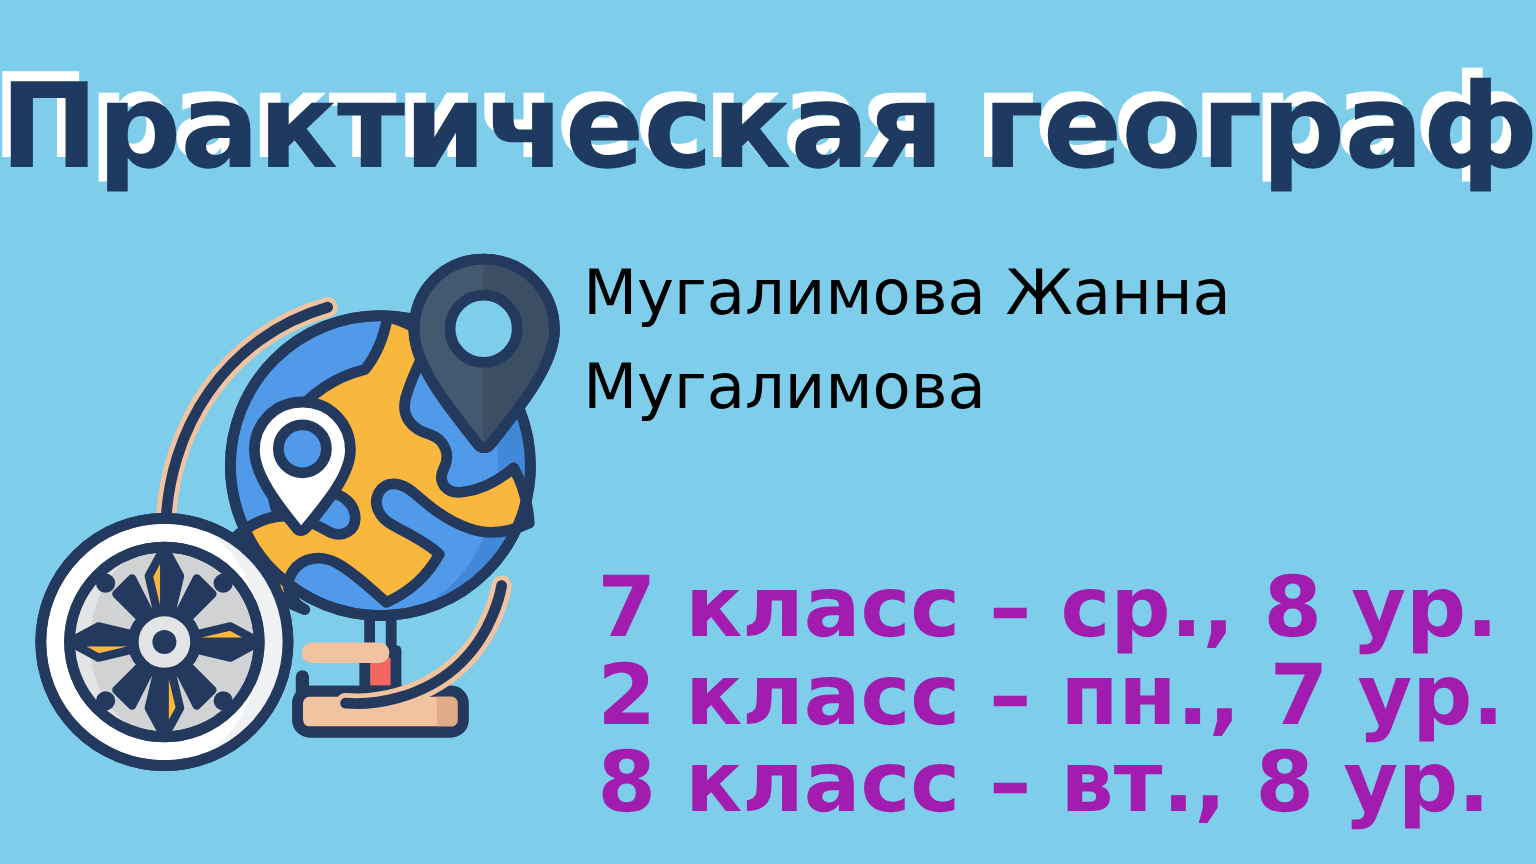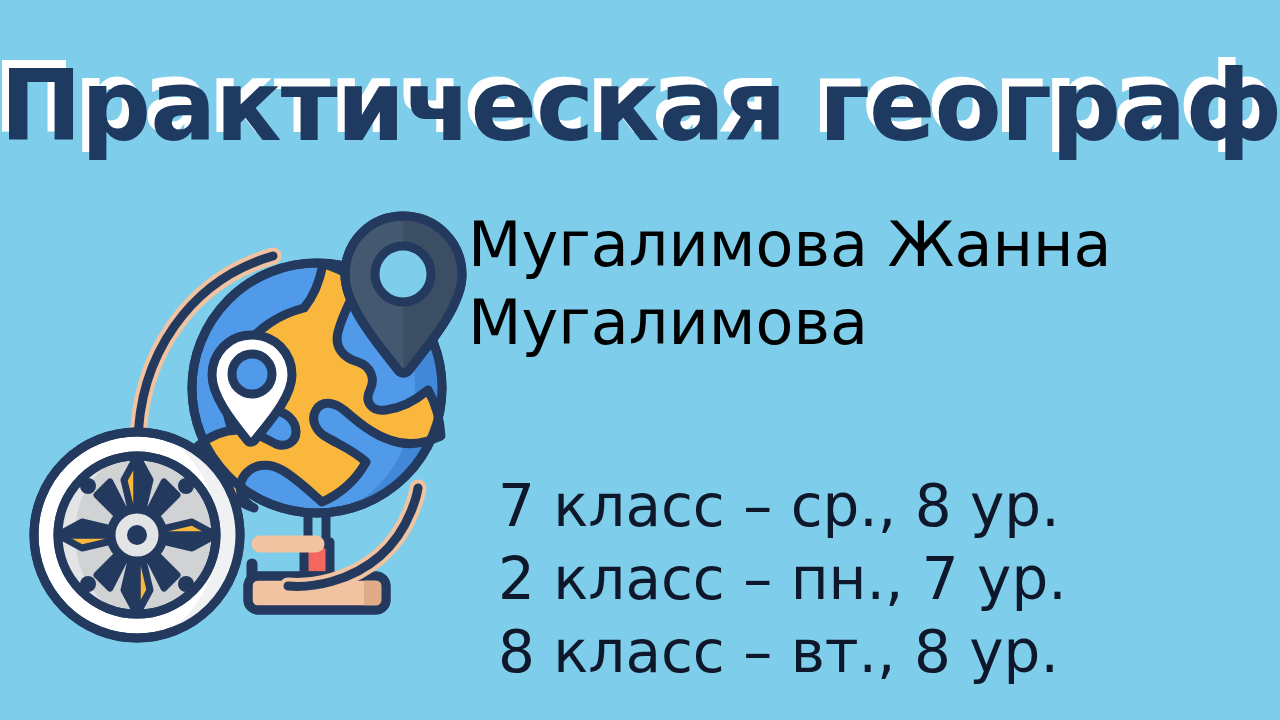--- a/index.html
+++ b/index.html
@@ -42,39 +42,39 @@
     color: #ffffff;
     transform: translate(-7px, -8px);
   }
   .title-main {
     color: #1f3a60;
   }
 
   
   #name-block {
     position: absolute;
-    left: 468px;
+    left: 486px;
     top: 206px;
     width: 720px;
     color: #000000;
     font-family: "DejaVu Sans", sans-serif;
-    font-size: 62px;
+    font-size: 52px;
     line-height: 78px;
     font-weight: 400;
   }
   #schedule-block {
     position: absolute;
     left: 498px;
     top: 470px;
     width: 720px;
-    color: #0f172a;
+    color: #a21caf;
     font-family: "DejaVu Sans", sans-serif;
-    font-size: 58px;
+    font-size: 70px;
     line-height: 73px;
-    font-weight: 400;
+    font-weight: 700;
   }
   .sched-line { white-space: nowrap; }
 
   
   #illustration {
     position: absolute;
     left: 20px;
     top: 198px;
     width: 460px;
     height: 452px;

